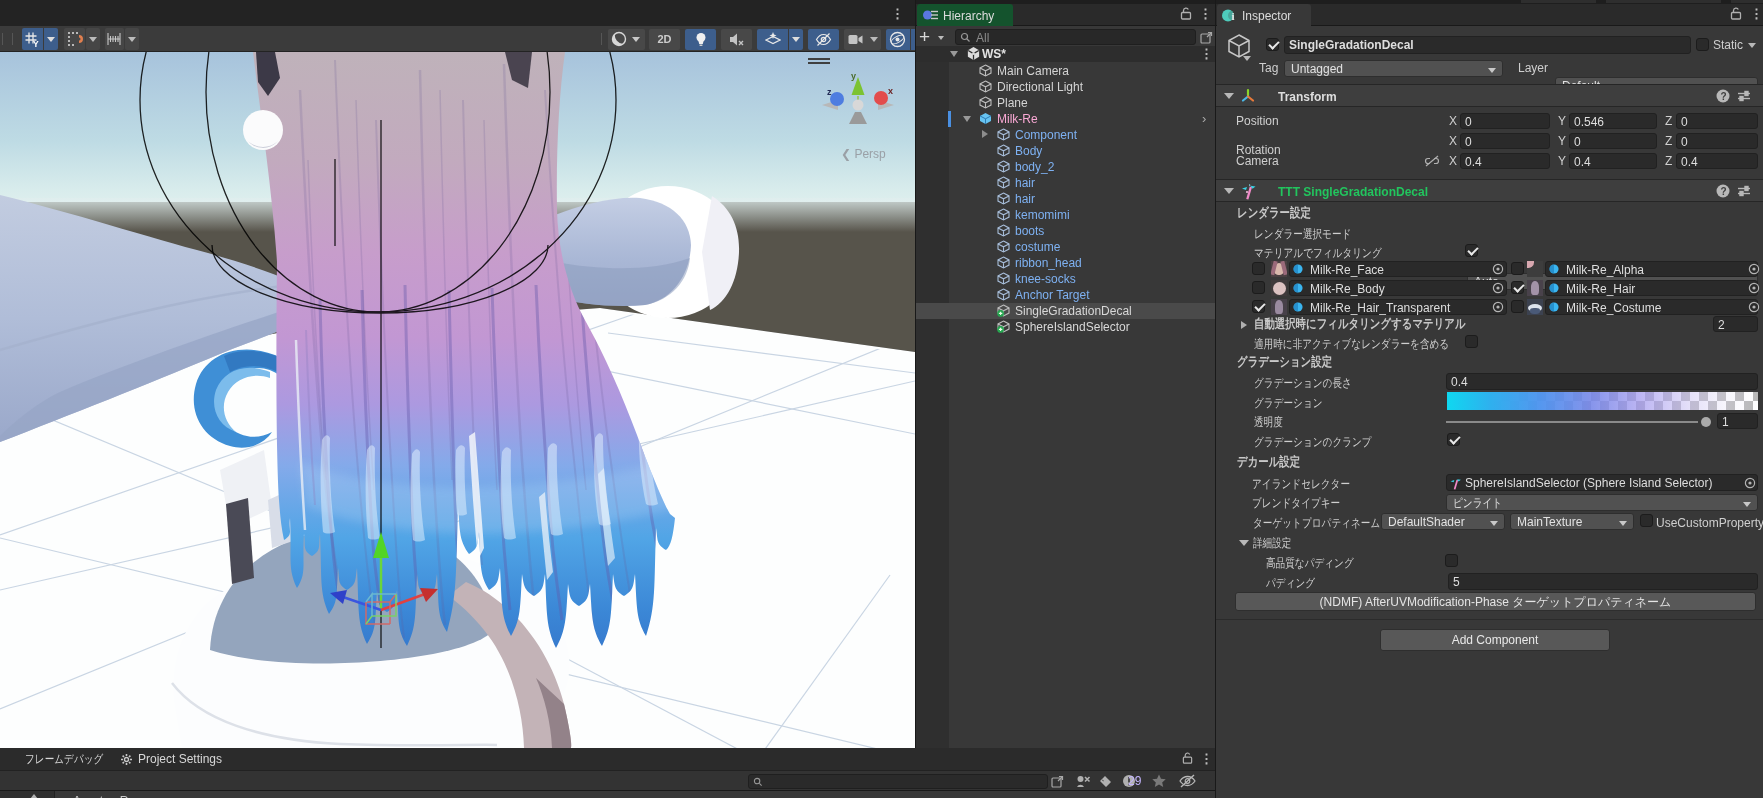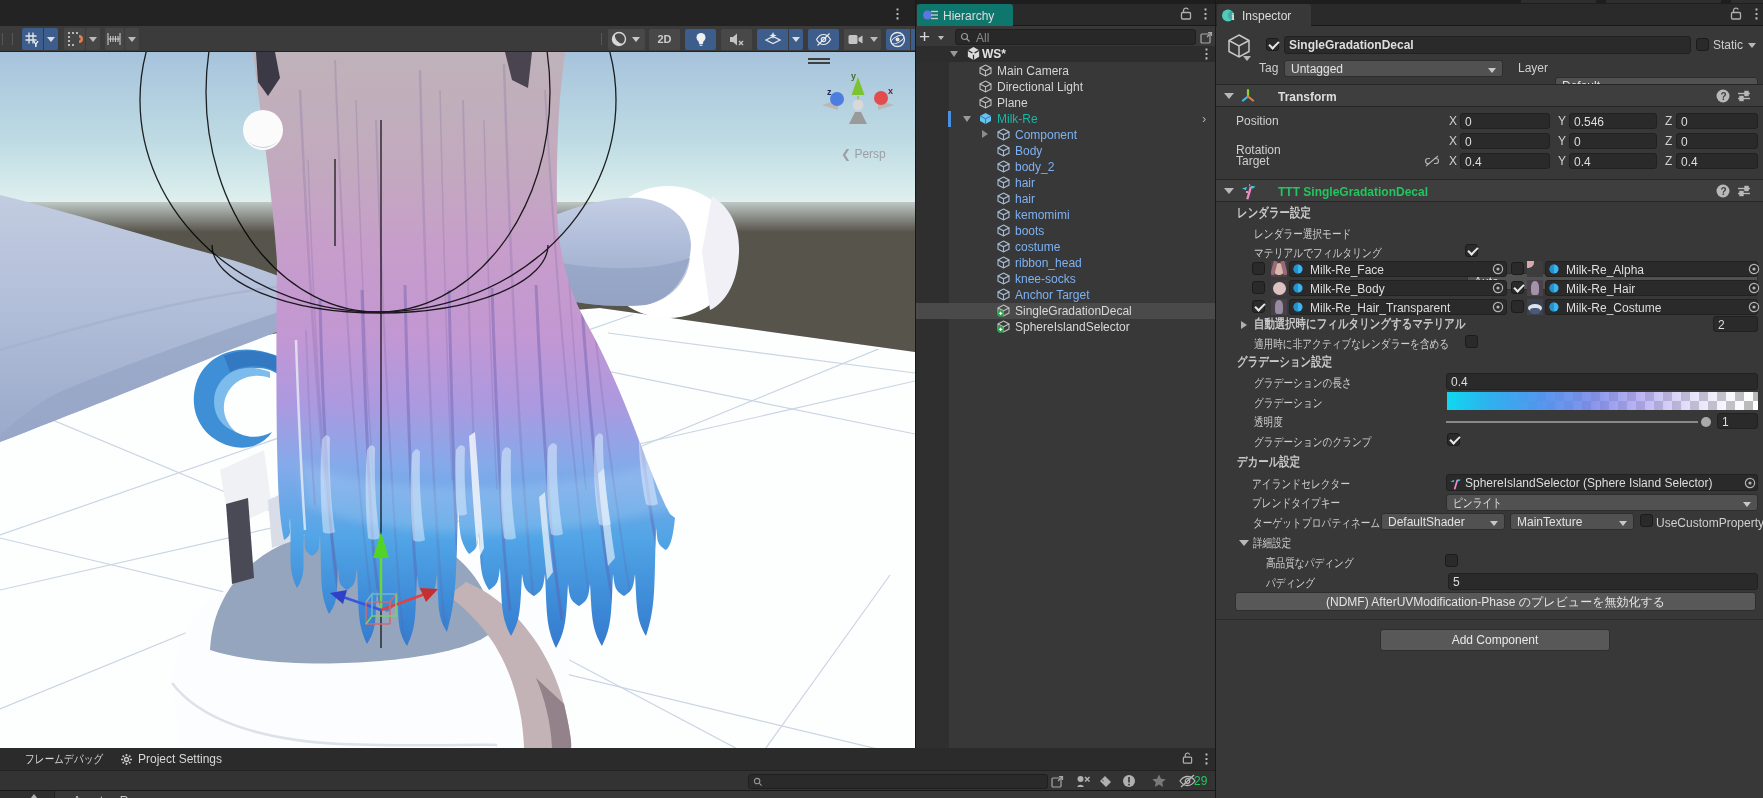--- a/index.html
+++ b/index.html
@@ -327,21 +327,21 @@
 
 <rect x="808" y="58" width="22" height="2" fill="#3f3f3f"></rect>
 <rect x="808" y="62" width="22" height="2" fill="#3f3f3f"></rect>
 </svg>
     </div>
   </div>
 
   <div class="abs" style="left:915px; top:0; width:300px; height:748px; background:#383838; border-left:1px solid #191919; overflow:hidden;">
     <div class="abs" style="left:0; top:0; width:300px; height:26px; background:#2a2a2a; border-bottom:1px solid #191919;"></div>
     <div class="abs" style="left:0; top:0; width:300px; height:4px; background:#1e1e1e;"></div>
-    <div class="abs" style="left:1px; top:4px; width:96px; height:22px; background:#0f766e; border-radius:3px 3px 0 0;">
+    <div class="abs" style="left:1px; top:4px; width:96px; height:22px; background:#14532d; border-radius:3px 3px 0 0;">
       <svg width="15" height="12" style="position:absolute;left:6px;top:5px" viewBox="0 0 15 12">
         <circle cx="4.5" cy="6" r="4.5" fill="#5a77e0"></circle>
         <g stroke="#c8c8c8" stroke-width="1.4">
             <line x1="8" y1="2.5" x2="15" y2="2.5"></line>
             <line x1="8" y1="6" x2="15" y2="6"></line>
             <line x1="8" y1="9.5" x2="15" y2="9.5"></line>
           </g>
       </svg>
       <span class="txt" style="position:absolute;left:26px;top:4px;color:#dcdcdc;">Hierarchy</span>
     </div>
@@ -391,21 +391,21 @@
           <path d="M6.5,1 L12,3.9 V9.1 L6.5,12 L1,9.1 V3.9 Z M1,3.9 L6.5,6.8 L12,3.9 M6.5,6.8 V12" fill="none" stroke="currentColor" stroke-width="1.1"></path>
         </svg>
       <span class="txt" style="position:absolute;left:81px;top:95px;color:#d4d4d4;">Plane</span>
 
       <div class="abs" style="left:32px; top:111px; width:3px; height:16px; background:#4a90e2;"></div>
       <div class="abs" style="left:47px; top:116px; border-left:4.5px solid transparent; border-right:4.5px solid transparent; border-top:6px solid #999999;"></div>
       <svg width="13" height="13" style="position:absolute;left:63px;top:112px" viewBox="0 0 13 13">
           <path d="M6.5,1 L12,3.9 V9.1 L6.5,12 L1,9.1 V3.9 Z" fill="#67c4f2"></path>
           <path d="M1,3.9 L6.5,6.8 L12,3.9 M6.5,6.8 V12" stroke="#2e7bb4" stroke-width="1" fill="none"></path>
         </svg>
-      <span class="txt" style="position:absolute;left:81px;top:111px;color:#14b8a6;">Milk-Re</span>
+      <span class="txt" style="position:absolute;left:81px;top:111px;color:#f9a8d4;">Milk-Re</span>
       <div class="abs" style="left:286px; top:112px; width:8px; height:13px; color:#aaaaaa; font-size:13px; line-height:13px;">›</div>
 
       <div class="abs" style="left:66px; top:130px; border-top:4.5px solid transparent; border-bottom:4.5px solid transparent; border-left:6px solid #8d8d8d;"></div>
       <svg width="13" height="13" style="position:absolute;left:81px;top:128px;color:#a7bdd9" viewBox="0 0 13 13">
           <path d="M6.5,1 L12,3.9 V9.1 L6.5,12 L1,9.1 V3.9 Z M1,3.9 L6.5,6.8 L12,3.9 M6.5,6.8 V12" fill="none" stroke="currentColor" stroke-width="1.1"></path>
         </svg>
       <span class="txt" style="position:absolute;left:99px;top:127px;color:#7eb1f2;">Component</span>
       <svg width="13" height="13" style="position:absolute;left:81px;top:144px;color:#a7bdd9" viewBox="0 0 13 13">
           <path d="M6.5,1 L12,3.9 V9.1 L6.5,12 L1,9.1 V3.9 Z M1,3.9 L6.5,6.8 L12,3.9 M6.5,6.8 V12" fill="none" stroke="currentColor" stroke-width="1.1"></path>
         </svg>
@@ -528,21 +528,21 @@
     <div class="abs field" style="left:353px; top:113px; width:88px; height:16px;">0.546</div>
     <span class="txt" style="position:absolute;left:449px;top:113px;">Z</span>
     <div class="abs field" style="left:460px; top:113px; width:82px; height:16px;">0</div>
     <span class="txt" style="position:absolute;left:20px;top:142px;text-align:center;">Rotation</span>
     <span class="txt" style="position:absolute;left:233px;top:133px;">X</span>
     <div class="abs field" style="left:244px; top:133px; width:90px; height:16px;">0</div>
     <span class="txt" style="position:absolute;left:342px;top:133px;">Y</span>
     <div class="abs field" style="left:353px; top:133px; width:88px; height:16px;">0</div>
     <span class="txt" style="position:absolute;left:449px;top:133px;">Z</span>
     <div class="abs field" style="left:460px; top:133px; width:82px; height:16px;">0</div>
-    <span class="txt" style="position:absolute;left:20px;top:153px;">Target</span>
+    <span class="txt" style="position:absolute;left:20px;top:153px;">Camera</span>
     <svg width="16" height="12" style="position:absolute;left:208px;top:155px" viewBox="0 0 16 12">
       <g stroke="#b0b0b0" stroke-width="1.2" fill="none">
         <path d="M6,3.5 H4 A2.5,2.5 0 0 0 4,8.5 H6 M10,3.5 H12 A2.5,2.5 0 0 1 12,8.5 H10"></path>
         <line x1="2" y1="11" x2="14" y2="1"></line>
       </g>
     </svg>
     <span class="txt" style="position:absolute;left:233px;top:153px;">X</span>
     <div class="abs field" style="left:244px; top:153px; width:90px; height:16px;">0.4</div>
     <span class="txt" style="position:absolute;left:342px;top:153px;">Y</span>
     <div class="abs field" style="left:353px; top:153px; width:88px; height:16px;">0.4</div>
@@ -705,21 +705,21 @@
       <div class="abs drop" style="left:165px; top:513px; width:124px; height:17px;">DefaultShader</div>
       <div class="abs drop" style="left:294px; top:513px; width:124px; height:17px;">MainTexture</div>
       <div class="abs cb" style="left:424px; top:514px;"></div>
       <span class="txt" style="position:absolute;left:440px;top:515px;">UseCustomPropertyName</span>
       <div class="abs" style="left:23px; top:540px; border-left:5px solid transparent; border-right:5px solid transparent; border-top:6px solid #b8b8b8;"></div>
       <span class="txt jp" style="position:absolute;left:37px;top:535px;">詳細設定</span>
       <span class="txt jp" style="position:absolute;left:50px;top:555px;">高品質なパディング</span>
       <div class="abs cb" style="left:229px; top:554px;"></div>
       <span class="txt jp" style="position:absolute;left:50px;top:575px;">パディング</span>
       <div class="abs field" style="left:232px; top:573px; width:310px; height:17px;">5</div>
-      <div class="abs" style="left:19px; top:592px; width:521px; height:19px; background:#585858; border:1px solid #2e2e2e; border-radius:3px; color:#e4e4e4; font-size:12px; text-align:center; line-height:18px;">(NDMF) AfterUVModification-Phase のプレビューを無効化する</div>
+      <div class="abs" style="left:19px; top:592px; width:521px; height:19px; background:#585858; border:1px solid #2e2e2e; border-radius:3px; color:#e4e4e4; font-size:12px; text-align:center; line-height:18px;">(NDMF) AfterUVModification-Phase ターゲットプロパティネーム</div>
       <div class="abs" style="left:0; top:619px; width:548px; height:1px; background:#2b2b2b;"></div>
       <div class="abs" style="left:164px; top:629px; width:230px; height:22px; background:#585858; border:1px solid #2e2e2e; border-radius:3px; color:#e8e8e8; font-size:12px; text-align:center; line-height:21px;">Add Component</div>
     </div>
   </div>
 
   <div class="abs" style="left:0; top:748px; width:1215px; height:50px; background:#2b2b2b;">
     <span class="txt jp" style="position:absolute;left:25px;top:3px;color:#d8d8d8;">フレームデバッグ</span>
     <svg width="13" height="13" style="position:absolute;left:120px;top:5px" viewBox="0 0 13 13">
       <circle cx="6.5" cy="6.5" r="2" fill="none" stroke="#c8c8c8" stroke-width="1.4"></circle>
       <path d="M6.5,1 V3 M6.5,10 V12 M1,6.5 H3 M10,6.5 H12 M2.6,2.6 L4,4 M9,9 L10.4,10.4 M10.4,2.6 L9,4 M4,9 L2.6,10.4" stroke="#c8c8c8" stroke-width="1.6"></path>
@@ -755,21 +755,21 @@
         <rect x="6.2" y="9.8" width="1.6" height="1.6" fill="#333333"></rect>
       </svg>
       <svg width="14" height="14" style="position:absolute;left:1152px;top:3px" viewBox="0 0 14 14">
         <path d="M7,0.5 L9,4.8 L13.7,5.3 L10.2,8.4 L11.2,13 L7,10.6 L2.8,13 L3.8,8.4 L0.3,5.3 L5,4.8 Z" fill="#7a7a7a"></path>
       </svg>
       <svg width="19" height="14" style="position:absolute;left:1178px;top:3px" viewBox="0 0 19 14">
         <path d="M2,7 C4,4 6.5,2.5 9.5,2.5 C12.5,2.5 15,4 17,7 C15,10 12.5,11.5 9.5,11.5 C6.5,11.5 4,10 2,7 Z" fill="none" stroke="#b8b8b8" stroke-width="1.3"></path>
         <circle cx="9.5" cy="7" r="2.3" fill="none" stroke="#b8b8b8" stroke-width="1.2"></circle>
         <line x1="3" y1="13" x2="16" y2="1" stroke="#b8b8b8" stroke-width="1.4"></line>
       </svg>
-      <span class="txt" style="position:absolute;left:1194px;top:2px;color:#22c55e;">29</span>
+      <span class="txt" style="position:absolute;left:1128px;top:2px;color:#c4b5fd;">29</span>
     </div>
     <div class="abs" style="left:0; top:42px; width:1215px; height:8px; background:#383838; border-top:1px solid #191919;">
       <div class="abs" style="left:0; top:0; width:55px; height:8px; background:#2f2f2f; border-right:1px solid #222222;"></div>
       <div class="abs" style="left:30px; top:3px; border-left:4px solid transparent; border-right:4px solid transparent; border-bottom:5px solid #b0b0b0;"></div>
       <span class="txt" style="position:absolute;left:73px;top:2px;color:#cccccc;">Assets › Re</span>
     </div>
   </div>
 
 </div>
 

